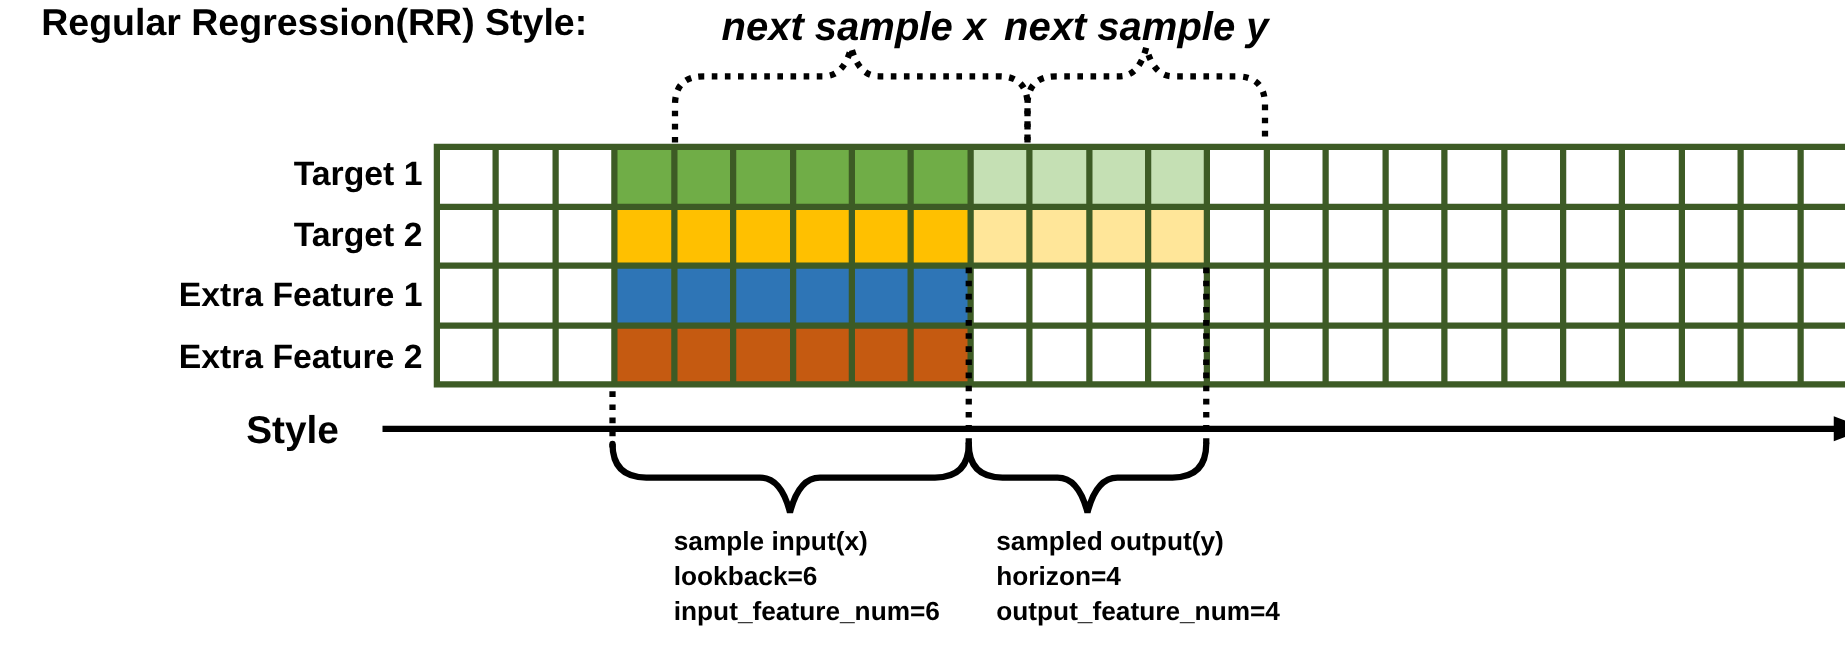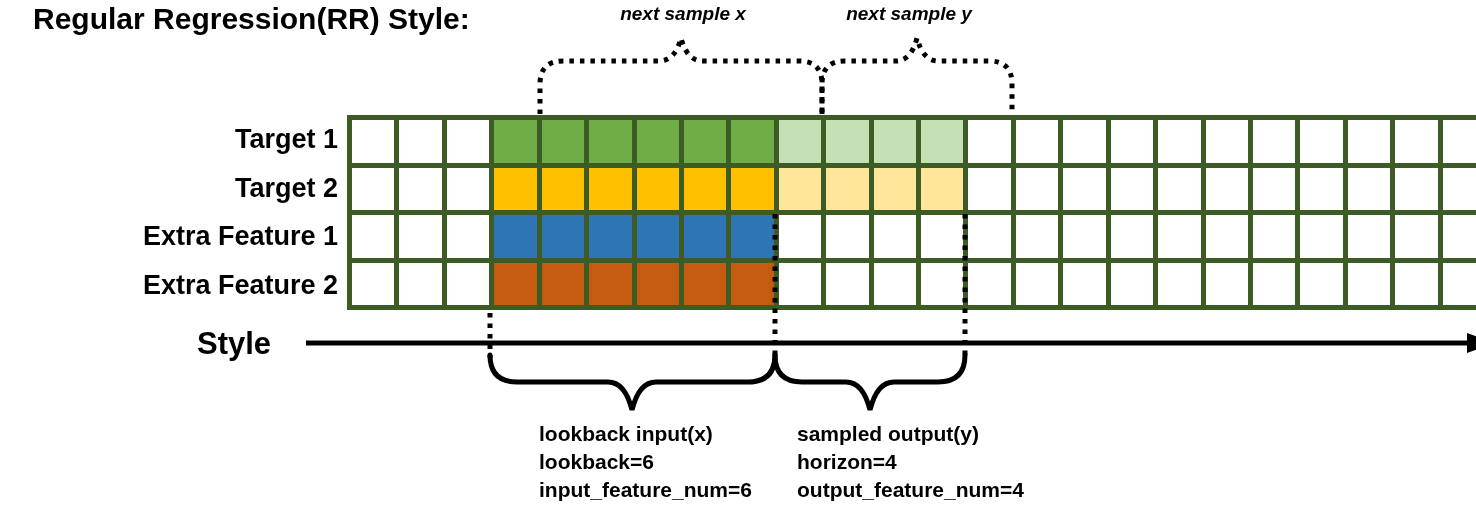--- a/index.html
+++ b/index.html
@@ -17,21 +17,21 @@
     left: 8px; top: 2px;
     font-size: 30px;
     font-weight: bold;
     letter-spacing: 0px;
     white-space: nowrap;
   }
   .top-annot {
     position: absolute;
     top: 3px;
     transform: translateX(-50%);
-    font-size: 19px;
+    font-size: 32px;
     font-style: italic;
     font-weight: 600;
     white-space: nowrap;
   }
   #next-x { left: 658px; }
   #next-y { left: 884px; }
   .grid {
     position: absolute;
     left: 322px; top: 115px;
     width: 1143px; height: 195px;
@@ -185,21 +185,21 @@
       <div class="cell" style="background: rgb(255, 255, 255);"></div>
       <div class="cell" style="background: rgb(255, 255, 255);"></div>
       <div class="cell" style="background: rgb(255, 255, 255);"></div>
       <div class="cell" style="background: rgb(255, 255, 255);"></div>
       <div class="cell" style="background: rgb(255, 255, 255);"></div>
     </div>
 
   <div class="time-label">Style</div>
 
   <div class="bottom-annot" id="annot-input">
-    <div>lookback input(x)</div>
+    <div>sample input(x)</div>
     <div>lookback=6</div>
     <div>input_feature_num=6</div>
   </div>
   <div class="bottom-annot" id="annot-output">
     <div>sampled output(y)</div>
     <div>horizon=4</div>
     <div>output_feature_num=4</div>
   </div>
 
   <svg class="overlay" viewBox="0 0 1476 516">

